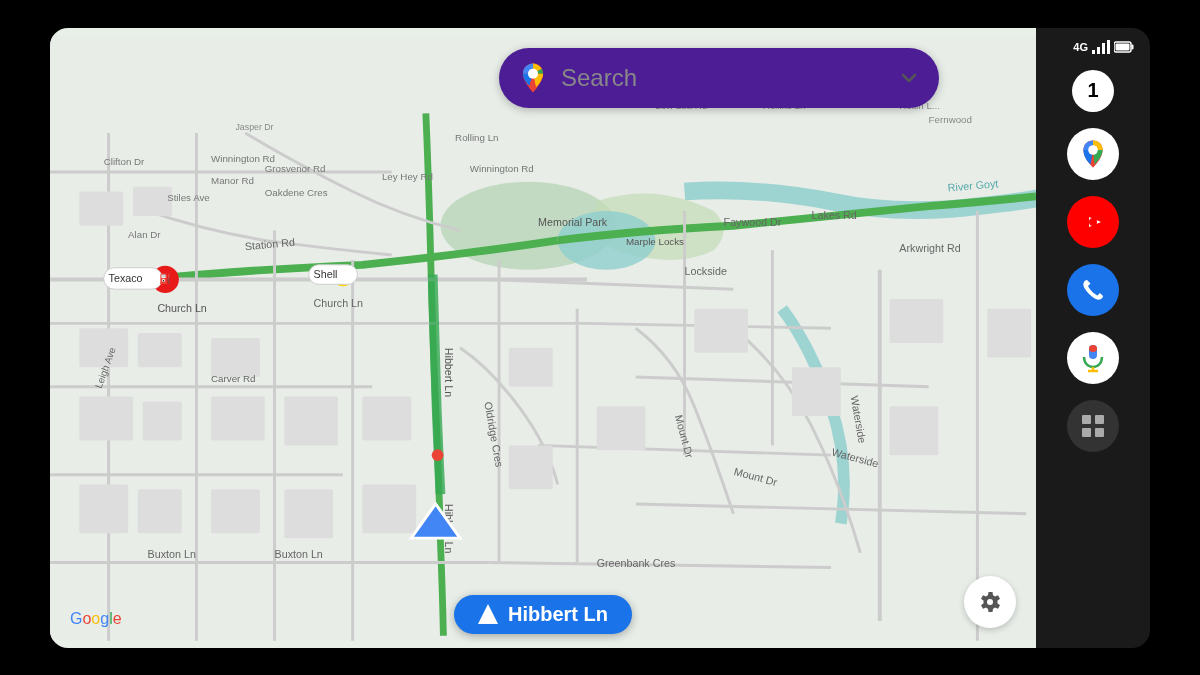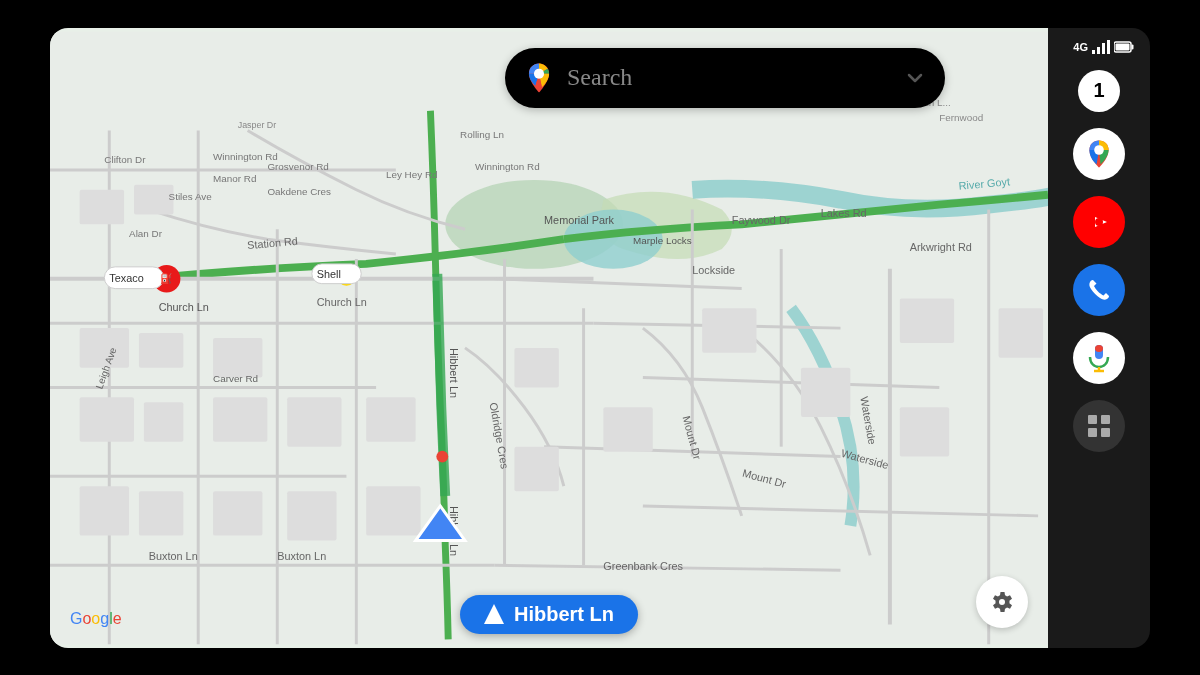--- a/index.html
+++ b/index.html
@@ -40,29 +40,28 @@
     }
 
     
     .search-bar {
       position: absolute;
       top: 20px;
       left: 50%;
       transform: translateX(-10%);
       width: 440px;
       height: 60px;
-      background: #000000;
+      background: #4c1d95;
       border-radius: 30px;
       display: flex;
       align-items: center;
       padding: 0 16px;
       box-shadow: 0 2px 8px rgba(0,0,0,0.25);
       cursor: pointer;
       z-index: 10;
-      font-family: Liberation Serif, serif;
     }
 
     .maps-pin-icon {
       width: 36px;
       height: 36px;
       margin-right: 10px;
       flex-shrink: 0;
     }
 
     .search-text {
@@ -135,21 +134,21 @@
       display: flex;
       align-items: center;
       justify-content: center;
       box-shadow: 0 2px 6px rgba(0,0,0,0.2);
       cursor: pointer;
       z-index: 10;
     }
 
     
     .right-sidebar {
-      width: 102px;
+      width: 114px;
       background: #1a1a1a;
       display: flex;
       flex-direction: column;
       align-items: center;
       padding: 12px 0;
       gap: 16px;
     }
 
     
     .status-bar {

